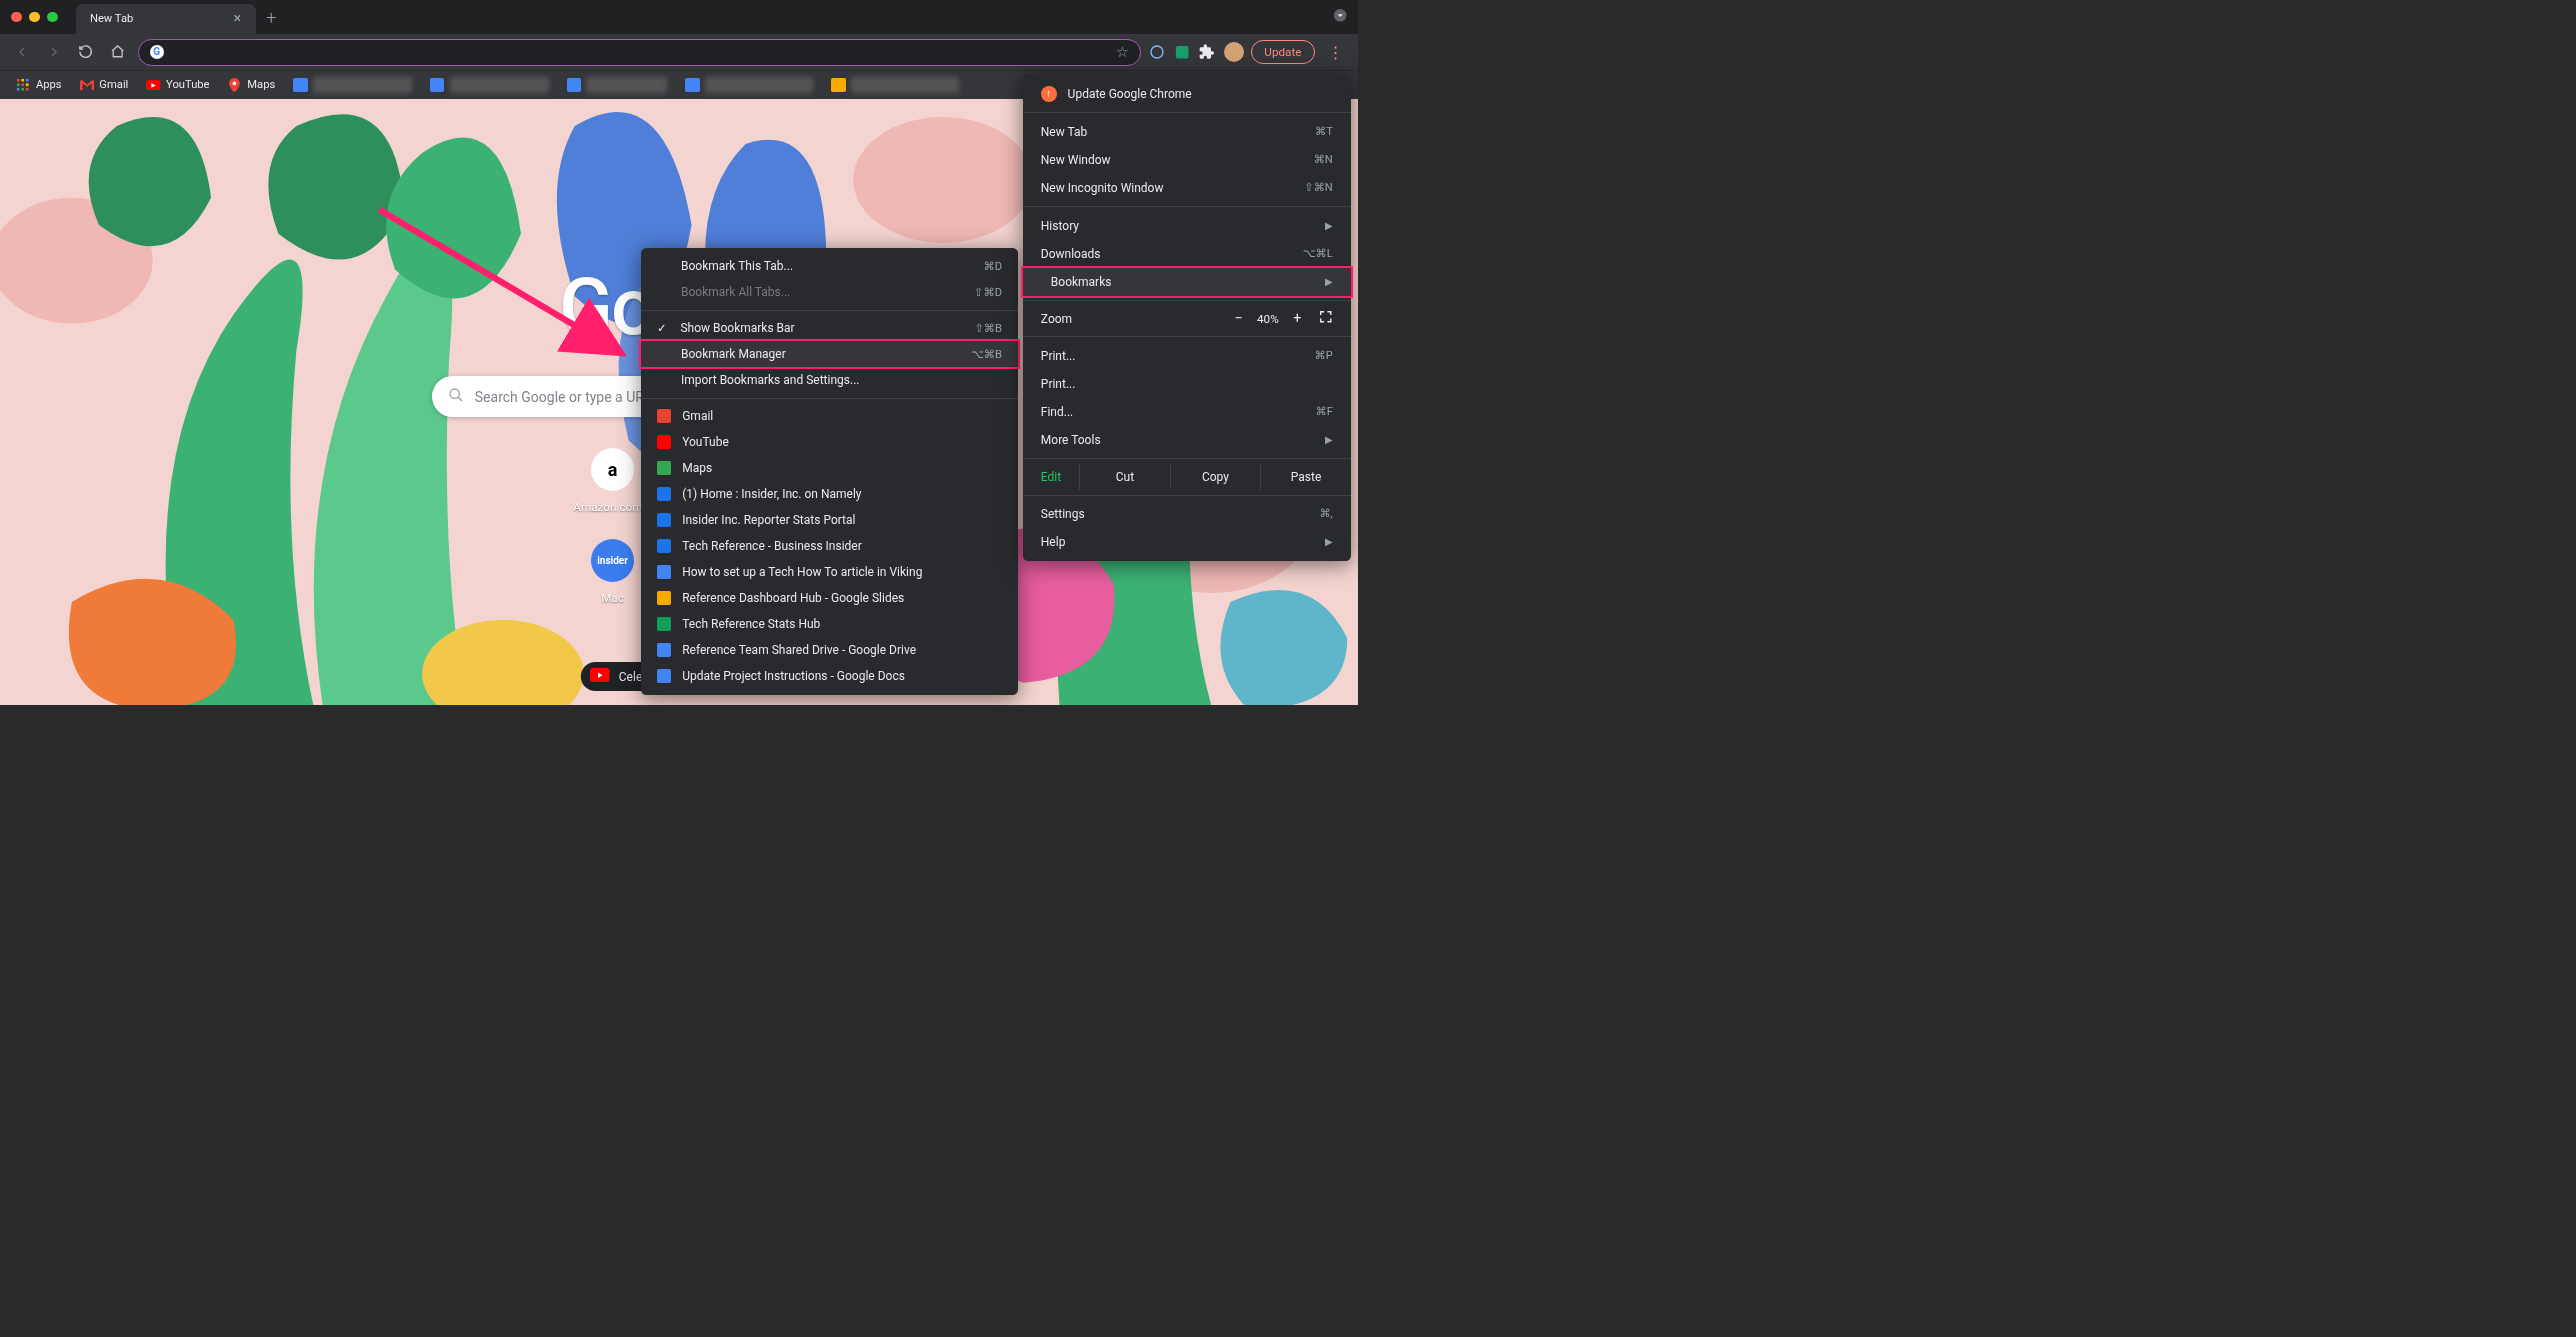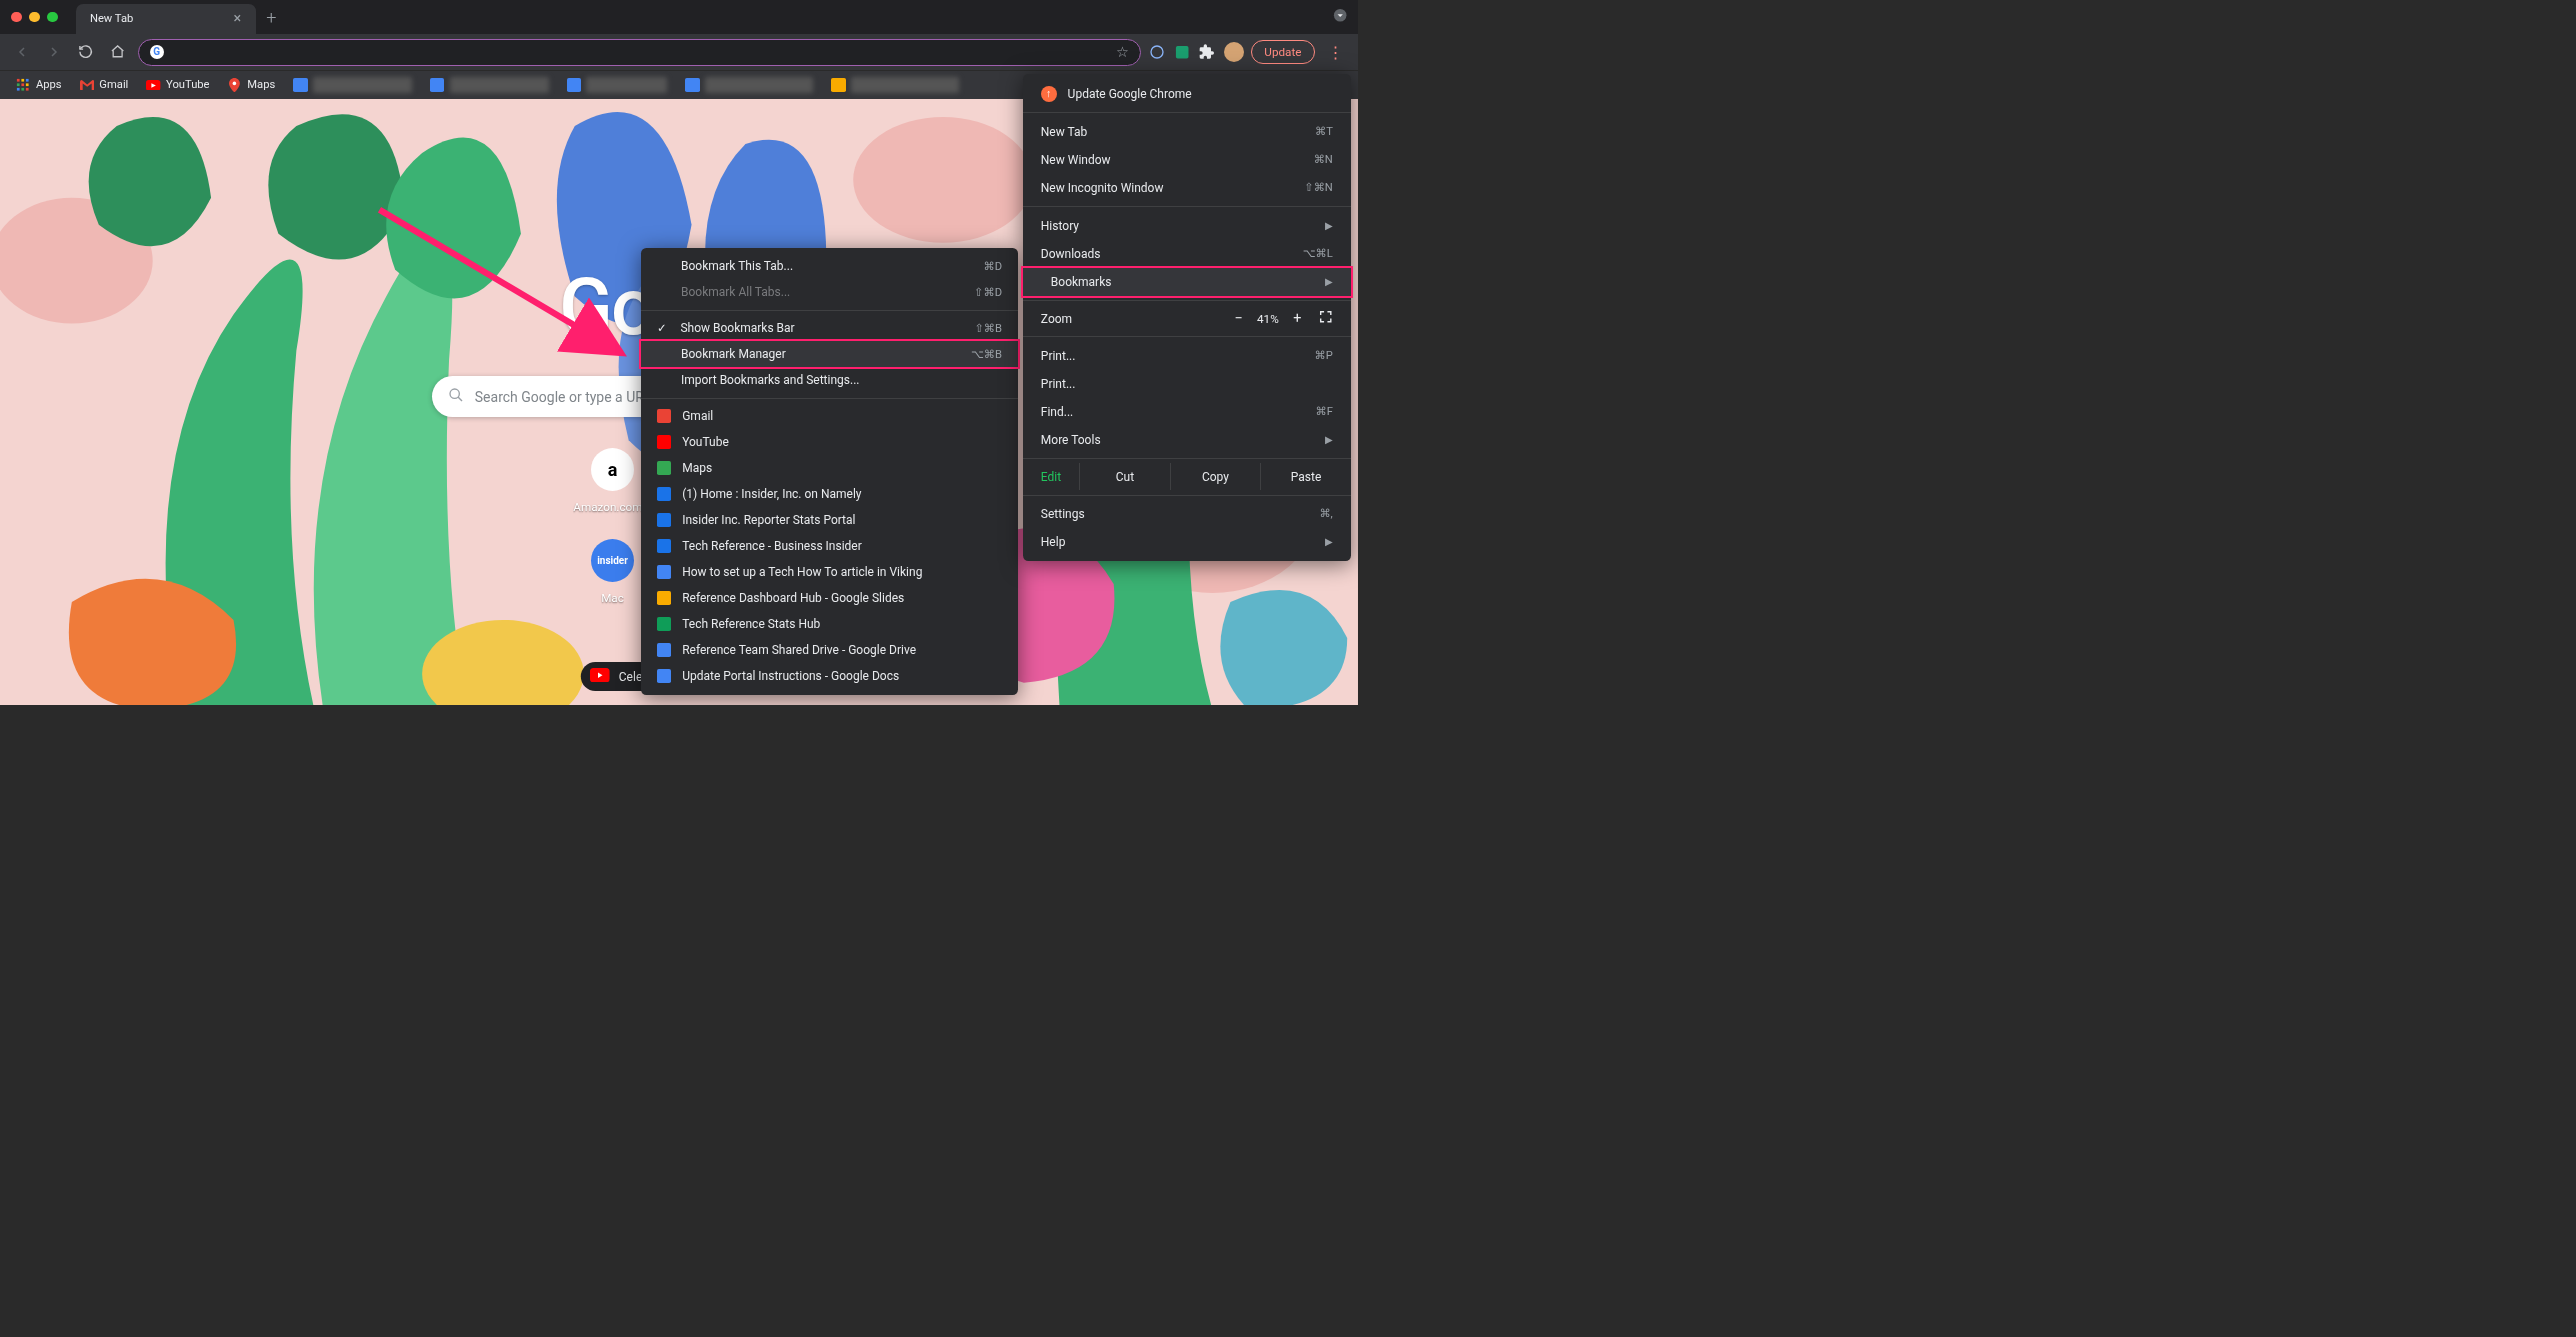--- a/index.html
+++ b/index.html
@@ -364,21 +364,21 @@
       <div class="sub-item">
         <span class="bm-row-icon" style="background:#0f9d58"></span>
         <span class="bm-text">Tech Reference Stats Hub</span>
       </div>
       <div class="sub-item">
         <span class="bm-row-icon" style="background:#4285f4"></span>
         <span class="bm-text">Reference Team Shared Drive - Google Drive</span>
       </div>
       <div class="sub-item">
         <span class="bm-row-icon" style="background:#4285f4"></span>
-        <span class="bm-text">Update Portal Instructions - Google Docs</span>
+        <span class="bm-text">Update Project Instructions - Google Docs</span>
       </div>
     </div>
 </div>
 
 <div class="main-menu">
   <div class="menu-item">
     <span class="update-icon">↑</span>
     <span>Update Google Chrome</span>
   </div>
   <div class="menu-sep"></div>
@@ -404,21 +404,21 @@
       <span class="shortcut-keys">⌥⌘L</span>
     </div>
   <div class="menu-item highlight">
       <span>Bookmarks</span>
       <span class="chevron">▶</span>
     </div>
   <div class="menu-sep"></div>
   <div class="zoom-row">
     <span class="label">Zoom</span>
     <span class="zbtn">−</span>
-    <span class="zval">41%</span>
+    <span class="zval">40%</span>
     <span class="zbtn">+</span>
     <span class="full"><svg width="13.5" height="13.5" viewBox="0 0 24 24" fill="none" stroke="#e8eaed" stroke-width="2.5">
           <path d="M3 9V3h6M21 9V3h-6M3 15v6h6M21 15v6h-6"></path>
         </svg></span>
   </div>
   <div class="menu-sep"></div>
   <div class="menu-item">
       <span>Print...</span>
       <span class="shortcut-keys">⌘P</span>
     </div>

